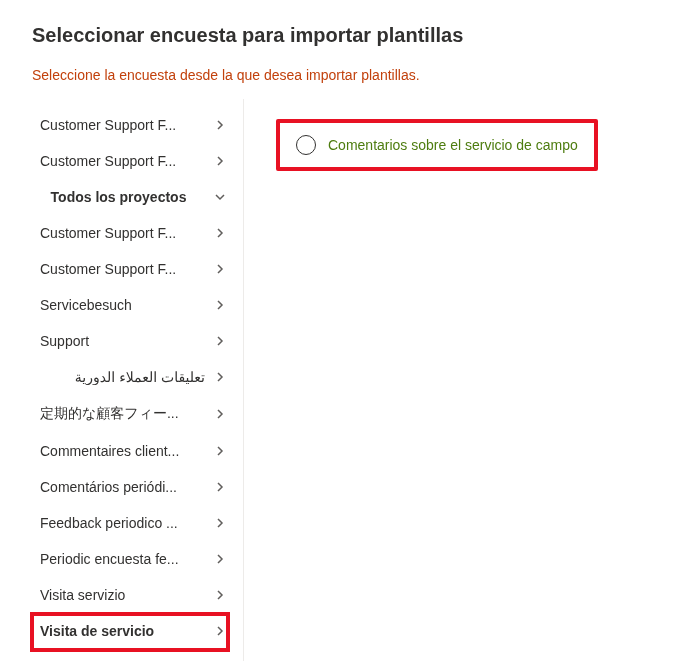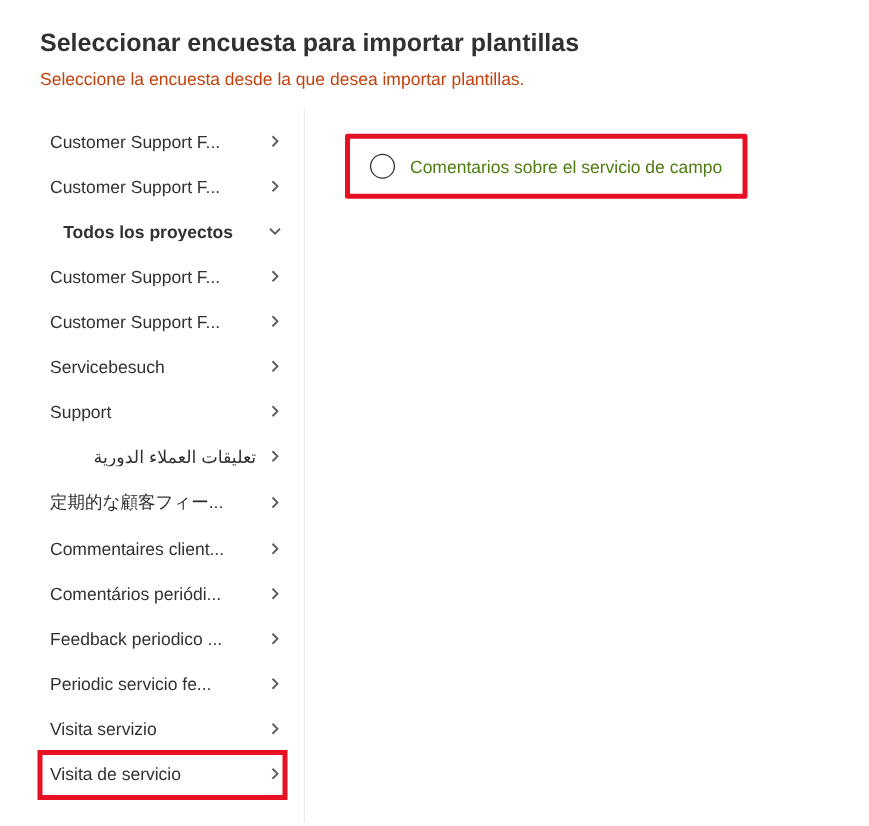--- a/index.html
+++ b/index.html
@@ -16,21 +16,21 @@
       height: 661px;
       overflow: hidden;
     }
     .header {
       padding: 24px 32px 16px 32px;
     }
     .title {
       font-size: 20px;
       font-weight: 600;
       color: #323130;
-      margin-bottom: 8px;
+      margin-bottom: 20px;
     }
     .subtitle {
       font-size: 14px;
       color: #c2410c;
     }
     .content {
       display: flex;
       height: calc(100% - 90px);
     }
     .sidebar {
@@ -55,21 +55,21 @@
       cursor: pointer;
       font-size: 14px;
       color: #323130;
     }
     .tree-item.level-0 {
       padding-left: 32px;
       font-weight: 600;
       text-align: center;
     }
     .tree-item.selected {
-      font-weight: 400;
+      font-weight: 700;
       gap: 48px;
     }
     .tree-item-label {
       overflow: hidden;
       text-overflow: ellipsis;
       white-space: nowrap;
       flex: 1;
     }
     .chevron {
       width: 14px;
@@ -238,21 +238,21 @@
     <div class="tree-item">
       <span class="tree-item-label">Feedback periodico ...</span>
       <span class="chevron">
         <svg viewBox="0 0 12 12">
             <path d="M4 2 L8 6 L4 10"></path>
           </svg>
       </span>
     </div>
 
     <div class="tree-item">
-      <span class="tree-item-label">Periodic servicio fe...</span>
+      <span class="tree-item-label">Periodic encuesta fe...</span>
       <span class="chevron">
         <svg viewBox="0 0 12 12">
             <path d="M4 2 L8 6 L4 10"></path>
           </svg>
       </span>
     </div>
 
     <div class="tree-item">
       <span class="tree-item-label">Visita servizio</span>
       <span class="chevron">

